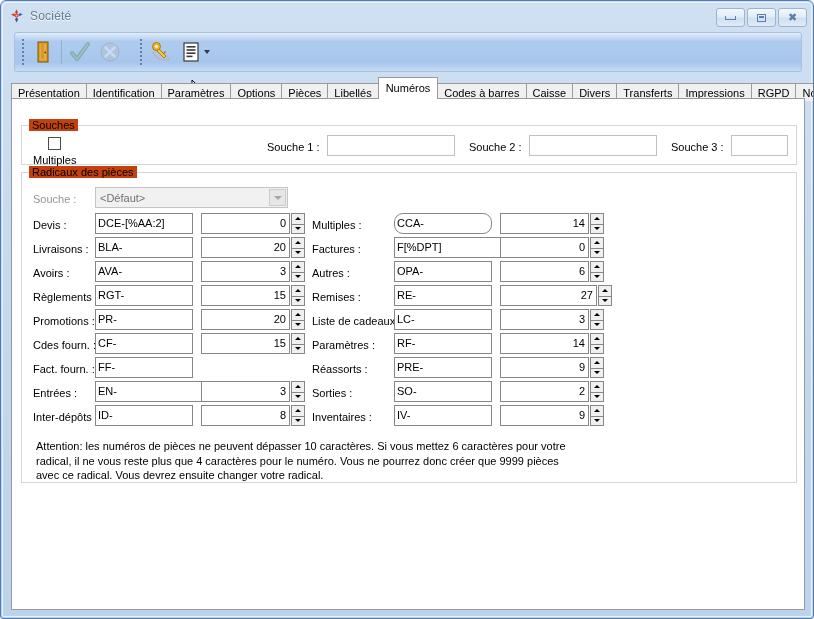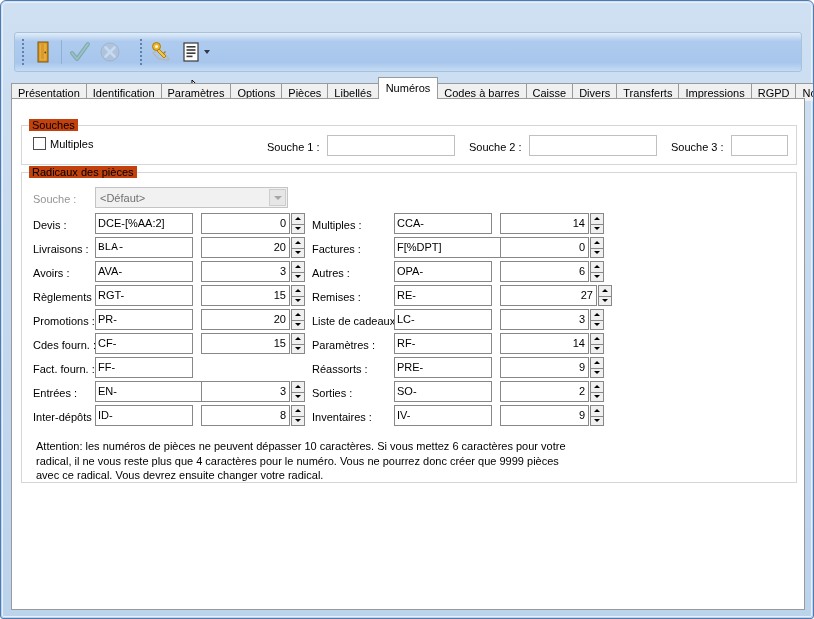--- a/index.html
+++ b/index.html
@@ -362,20 +362,45 @@
     width: 12px; height: 18px;
     pointer-events: none;
   }
 </style>
 </head>
 <body>
 
 <div id="window">
   <div id="window-inner-glow"></div>
 
+  <div id="titlebar">
+    <div id="app-icon">
+      <svg width="16" height="16" viewBox="0 0 16 16">
+        <path d="M7.5 1.5 L9 4.5 L7.5 6 L6 4.5 Z" fill="#c8342c"></path>
+        <path d="M2 6.5 L5 5.2 L6.6 6.8 L5.2 8.4 Z" fill="#d8453a"></path>
+        <path d="M13.5 6.2 L11 5 L9.4 6.6 L10.8 8.2 Z" fill="#3a62b0"></path>
+        <path d="M7.5 14.5 L6 11.2 L7.6 9.6 L9.2 11.2 Z" fill="#2f55a2"></path>
+        <circle cx="7.7" cy="7.6" r="2.1" fill="#e04a32"></circle>
+        <circle cx="7.7" cy="7.6" r="0.9" fill="#f2b8a8"></circle>
+      </svg>
+    </div>
+    <div id="title-text">Société</div>
+
+    <div id="win-buttons">
+      <div class="win-btn">
+        <div class="minbox"></div>
+      </div>
+      <div class="win-btn">
+        <div class="restbox"></div>
+      </div>
+      <div class="win-btn">
+        <span class="glyph">✖</span>
+      </div>
+    </div>
+  </div>
 
   <div id="toolbar">
 
     <div class="tb-group">
       <div class="tb-grip"></div>
 
       <div class="tb-btn">
         <svg width="22" height="24" viewBox="0 0 22 24">
           <rect x="6" y="2" width="10" height="20" fill="#d5921f" stroke="#7a5a15" stroke-width="1"></rect>
           <rect x="7.5" y="3.5" width="7" height="17" fill="#e8ac3d"></rect>
@@ -450,21 +475,21 @@
       <div class="tab">Impressions</div>
       <div class="tab">RGPD</div>
       <div class="tab">Notes</div>
     </div>
 
     <div id="tabpage">
 
       <div class="groupbox" id="gb-souches">
         <div class="gb-title">Souches</div>
 
-        <div class="checkbox-wrap" style="left:11px; top:11px;">
+        <div class="checkbox-wrap" style="left:11px; top:11px;flex-direction:column;">
           <div class="cb-box"></div>
           <span>Multiples</span>
         </div>
 
         <div class="lbl" style="left:245px; top:14px;">Souche 1 :</div>
         <div class="textbox" style="left:305px; top:9px; width:128px;"></div>
 
         <div class="lbl" style="left:447px; top:14px;">Souche 2 :</div>
         <div class="textbox" style="left:507px; top:9px; width:128px;"></div>
 
@@ -491,21 +516,21 @@
             <div class="sp-btn up">
                 <i class="sp-arrow-up"></i>
               </div>
             <div class="sp-btn dn">
                 <i class="sp-arrow-dn"></i>
               </div>
           </div>
         </div>
 
         <div class="lbl" style="left:11px; top:69px;">Livraisons :</div>
-        <div class="textbox dark" style="left:73px; top:64px; width:98px;font-family:Liberation Mono, monospace;">BLA-</div>
+        <div class="textbox dark" style="left:73px; top:64px; width:98px;">BLA-</div>
         <div class="spinner" style="left:179px; top:64px; width:104px;">
           <div class="sp-field">20</div>
           <div class="sp-btns">
             <div class="sp-btn up">
                 <i class="sp-arrow-up"></i>
               </div>
             <div class="sp-btn dn">
                 <i class="sp-arrow-dn"></i>
               </div>
           </div>
@@ -592,21 +617,21 @@
             <div class="sp-btn up">
                 <i class="sp-arrow-up"></i>
               </div>
             <div class="sp-btn dn">
                 <i class="sp-arrow-dn"></i>
               </div>
           </div>
         </div>
 
         <div class="lbl" style="left:290px; top:45px;">Multiples :</div>
-        <div class="textbox dark" style="left:372px; top:40px; width:98px;">CCA-</div>
+        <div class="textbox dark" style="left:372px; top:40px; width:98px;border-radius:9px;">CCA-</div>
         <div class="spinner" style="left:478px; top:40px; width:104px;">
           <div class="sp-field">14</div>
           <div class="sp-btns">
             <div class="sp-btn up">
                 <i class="sp-arrow-up"></i>
               </div>
             <div class="sp-btn dn">
                 <i class="sp-arrow-dn"></i>
               </div>
           </div>

